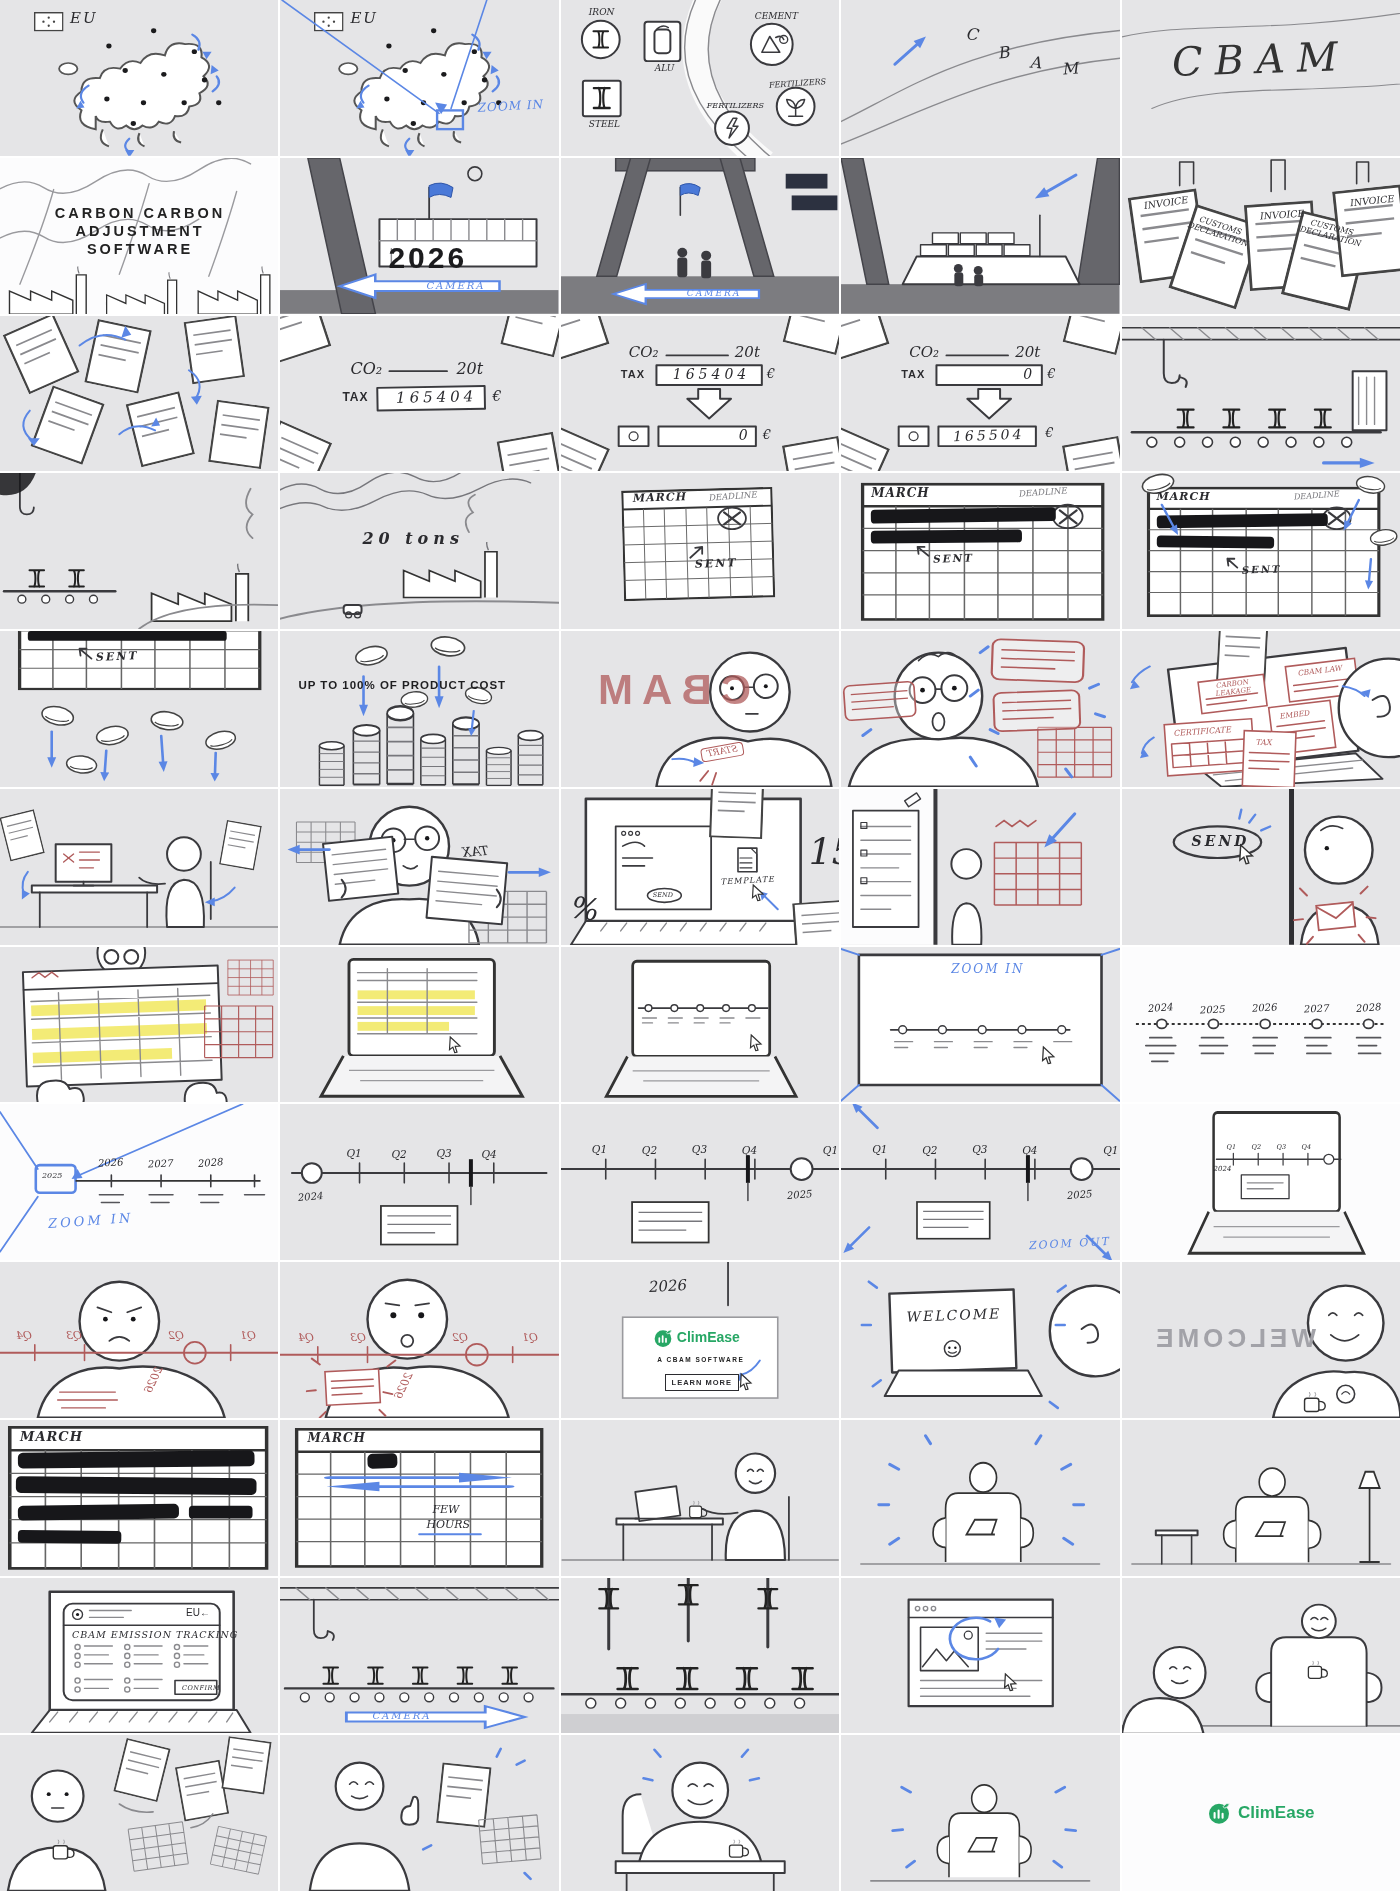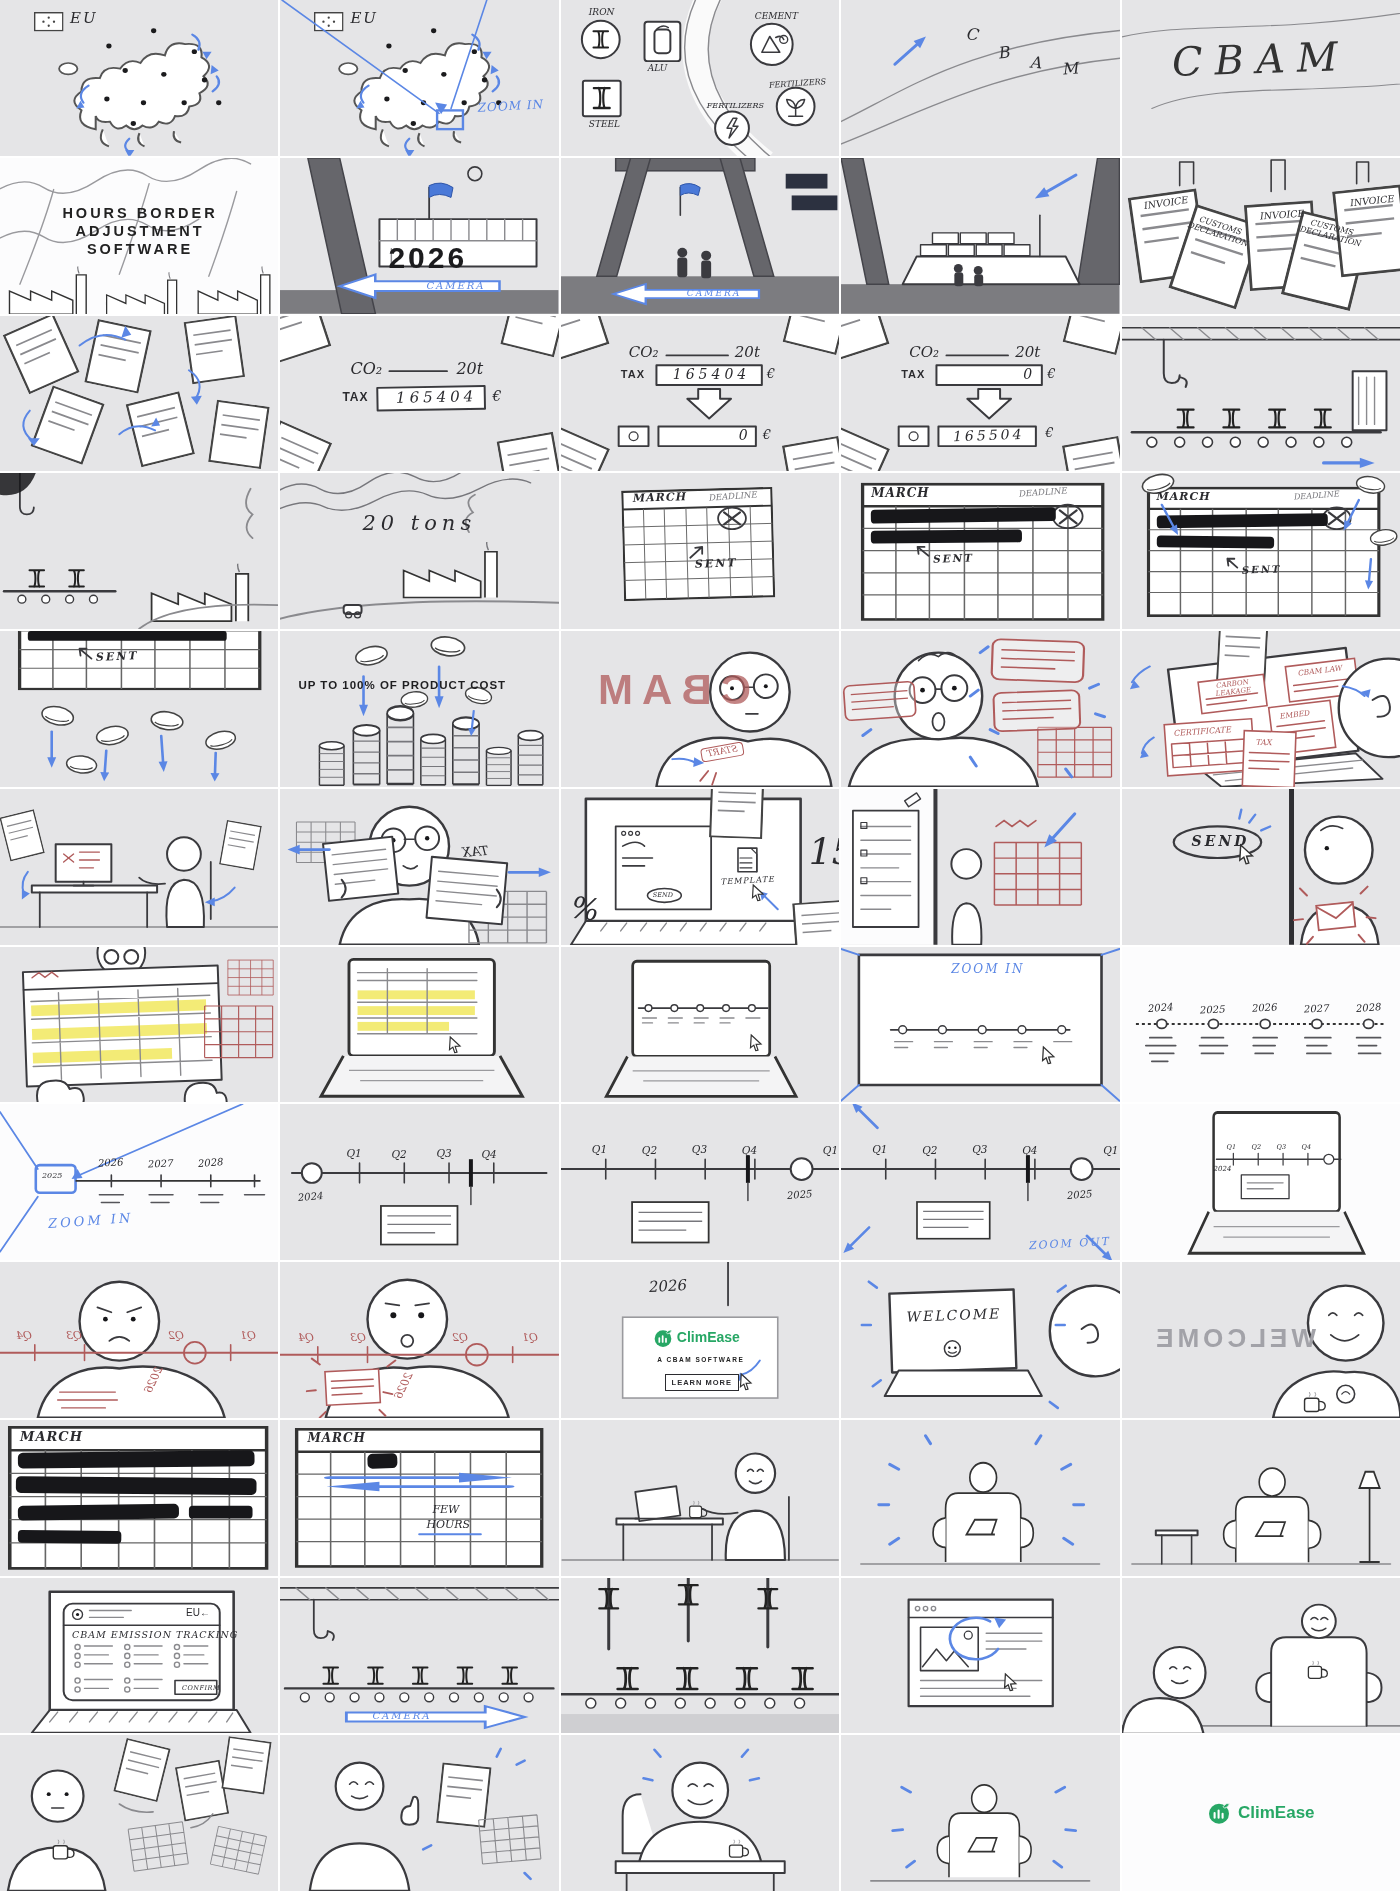--- a/index.html
+++ b/index.html
@@ -181,21 +181,21 @@
         <use href="#s-ibeam" x="29" y="86" width="24" height="27"></use>
   <circle class="skf" cx="212" cy="45" r="21"></circle>
         <path class="sk" d="M202 53 l8-16 10 16z M216 38 q6-3 8 2" style="stroke-width:1.6"></path>
         <circle class="sk" cx="224" cy="40" r="4" style="stroke-width:1.4"></circle>
   <circle class="skf" cx="172" cy="130" r="17"></circle>
         <path class="sk" d="M173 120 l-6 10 h5 l-3 10 9-12 h-5 l4-8z" style="stroke-width:1.5"></path>
   <circle class="skf" cx="236" cy="108" r="19"></circle>
         <path class="sk" d="M236 118 v-8 M236 110 q-8-2-9-9 q8 0 9 9 M236 110 q8-2 9-9 q-8 0-9 9 M229 118 h14" style="stroke-width:1.5"></path>
  </svg>
  <div class="t hand" style="left:28px;top:8px;font-size:9px">IRON</div>
- <div class="t hand" style="left:87px;top:64px;font-size:9px">ALU</div>
+ <div class="t hand" style="left:94px;top:64px;font-size:9px">ALU</div>
  <div class="t hand" style="left:28px;top:120px;font-size:9px">STEEL</div>
  <div class="t hand" style="left:194px;top:12px;font-size:9px">CEMENT</div>
  <div class="t hand" style="left:146px;top:102px;font-size:8px">FERTILIZERS</div>
  <div class="t hand" style="left:208px;top:80px;font-size:8px;transform:rotate(-4deg)">FERTILIZERS</div>
 </div>
 
 <div class="panel">
  <svg class="fill" viewBox="0 0 280 158" preserveAspectRatio="none">
   <path class="gy" d="M-10 128 C60 96 120 44 292 30 M-10 150 C70 120 150 70 292 58"></path>
   <g class="cblue">
@@ -217,21 +217,21 @@
  <div class="t hand" style="left:50px;top:38px;font-size:40px;letter-spacing:12px;transform:rotate(-2deg);color:#333">CBAM</div>
 </div>
 
 <div class="panel white">
  <svg class="fill" viewBox="0 0 280 158" preserveAspectRatio="none">
   <path class="gy" d="M-8 36 q30-20 52-6 t52-6 t52-6 t52-6 t52-6 M-8 86 q30-20 52-6 t52-6 t52-6 t52-6 M20 128 q24-60 34-96 M120 118 q20-56 30-92 M210 120 q18-50 28-86" style="stroke:#9a9a9e"></path>
   <use href="#s-factory" x="6" y="110" width="92" height="50"></use>
   <use href="#s-factory" x="104" y="116" width="84" height="46"></use>
   <use href="#s-factory" x="196" y="110" width="86" height="50"></use>
  </svg>
- <div class="t caps ctr" style="left:30px;top:48px;width:220px;font-size:14.5px;letter-spacing:3px;color:#222">HOURS BORDER</div>
+ <div class="t caps ctr" style="left:30px;top:48px;width:220px;font-size:14.5px;letter-spacing:3px;color:#222">CARBON CARBON</div>
  <div class="t caps ctr" style="left:30px;top:66px;width:220px;font-size:14.5px;letter-spacing:3px;color:#222">ADJUSTMENT</div>
  <div class="t caps ctr" style="left:30px;top:84px;width:220px;font-size:14.5px;letter-spacing:3px;color:#222">SOFTWARE</div>
 </div>
 
 <div class="panel">
  <svg class="fill" viewBox="0 0 280 158" preserveAspectRatio="none">
   <rect class="dkband" x="0" y="134" width="280" height="24"></rect>
   <polygon class="dk" points="28,0 60,0 96,158 62,158"></polygon>
   <rect class="skf" x="100" y="62" width="158" height="48"></rect>
   <path class="gy" d="M100 84 h158 M118 62 v22 M136 62 v22 M154 62 v22 M172 62 v22 M190 62 v22 M208 62 v22 M226 62 v22 M244 62 v22 M112 92 v18 M134 92 v18"></path>
@@ -486,21 +486,21 @@
 <div class="panel">
  <svg class="fill" viewBox="0 0 280 158" preserveAspectRatio="none">
   <path class="gy" d="M-8 22 q26-18 48-6 t48-6 t48-6 t48-6 t48-6 t48-6 M-8 40 q30-16 52-6 t52-6 t52-6 t52-6 t52-6" style="stroke:#77777c"></path>
   <path class="gy" d="M190 60 q-8-14 4-20 q-10-12 2-18" style="stroke-width:1.8"></path>
   <use href="#s-factory" x="120" y="70" width="112" height="58"></use>
   <path class="gy" d="M-8 150 q90-26 296-18" style="stroke-width:2"></path>
   <rect class="skf" x="64" y="134" width="18" height="9" rx="3"></rect>
         <circle class="sk" cx="69" cy="144" r="3" style="stroke-width:1.3"></circle>
         <circle class="sk" cx="78" cy="144" r="3" style="stroke-width:1.3"></circle>
  </svg>
- <div class="t hand" style="left:82px;top:39px;font-size:21px;font-weight:normal;letter-spacing:5px">20 tons</div>
+ <div class="t hand" style="left:82px;top:57px;font-size:16px;font-weight:bold;letter-spacing:5px">20 tons</div>
 </div>
 
 <div class="panel">
  <svg class="fill" viewBox="0 0 280 158" preserveAspectRatio="none">
   <g transform="rotate(-1.5 140 72)">
           <use href="#s-cal" x="62" y="16" width="152" height="112"></use>
         </g>
   <ellipse class="sk" cx="172" cy="46" rx="14" ry="11" style="stroke-width:1.8"></ellipse>
   <path class="sk" d="M164 40 l16 12 M180 40 l-16 12" style="stroke-width:2.2"></path>
   <path class="sk" d="M130 86 l12-11 M142 75 l-7 1 M142 75 l0 7" style="stroke-width:1.8"></path>

